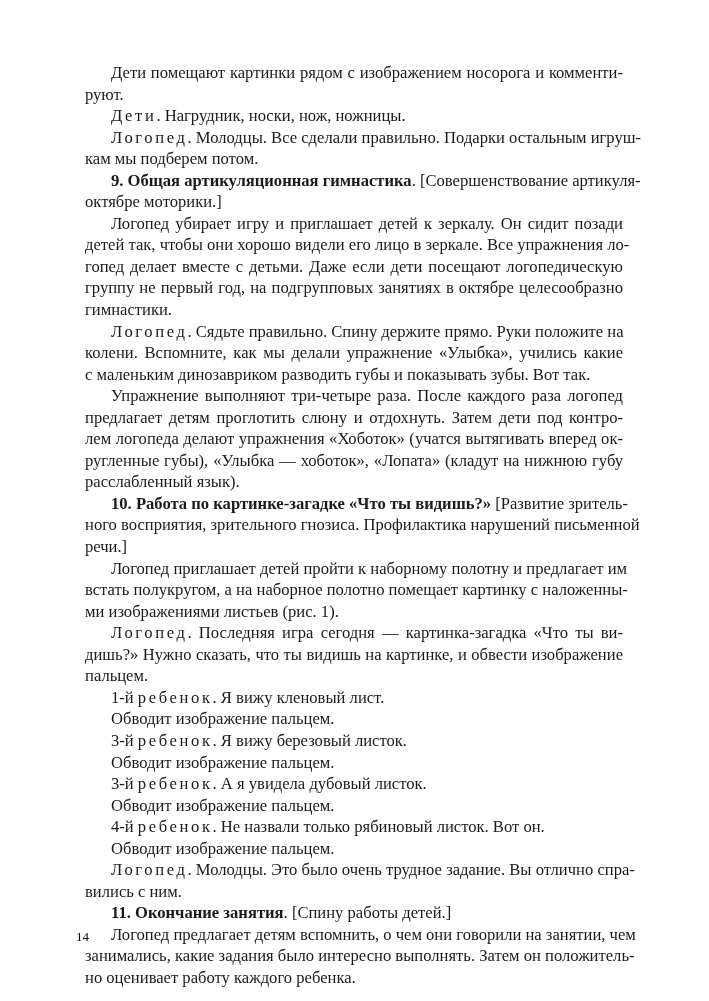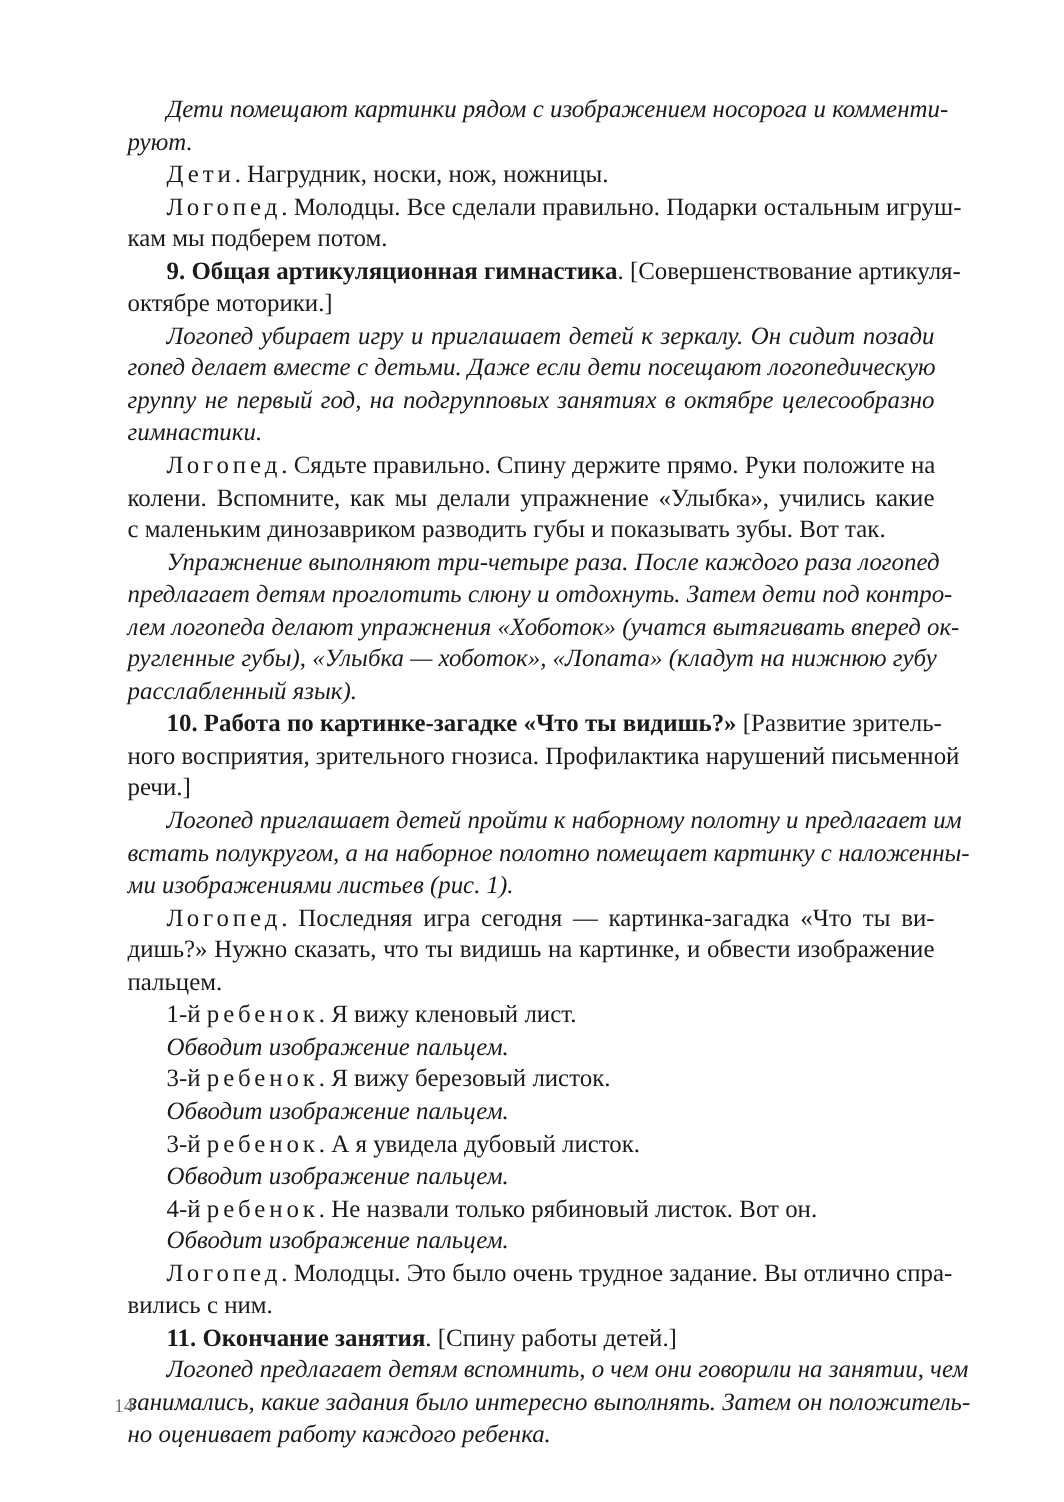--- a/index.html
+++ b/index.html
@@ -5,26 +5,26 @@
   html, body { margin: 0; padding: 0; background: #ffffff; }
   body { width: 709px; height: 1001px; position: relative; overflow: hidden; }
   .page {
     position: absolute; left: 85px; top: 62px; width: 538px;
     font-family: "Liberation Serif", "DejaVu Serif", serif;
     font-size: 16.6px; line-height: 21.55px; color: #1a1a1a;
   }
   .line { display: block; white-space: nowrap; text-align: justify; text-align-last: justify; }
   .line.last { text-align-last: left; }
   .indent { padding-left: 26px; }
-  .it { font-style: italic; }
+  .it { }
   .b { font-weight: bold; }
   .sp { letter-spacing: 2.6px; }
   .page-number {
     position: absolute; left: 76px; top: 929px;
-    font-family: "Liberation Serif", "DejaVu Serif", serif; font-size: 13px; color: #737373;
+    font-family: "Liberation Serif", "DejaVu Serif", serif; font-size: 13px; color: #000000;
   }
 </style>
 </head>
 <body>
 
 <div class="page" id="page">
     <div class="para">
       <span class="line indent it"><span>Дети помещают картинки рядом с изображением носорога и комменти-</span></span>
       <span class="line last it"><span>руют.</span></span>
     </div>
@@ -34,20 +34,21 @@
     <div class="para">
       <span class="line indent"><span class="sp">Логопед</span>. <span>Молодцы. Все сделали правильно. Подарки остальным игруш-</span></span>
       <span class="line last"><span>кам мы подберем потом.</span></span>
     </div>
     <div class="para">
       <span class="line indent"><span class="b">9. Общая артикуляционная гимнастика</span><span>. [Совершенствование артикуля-</span></span>
       <span class="line last"><span>октябре моторики.]</span></span>
     </div>
     <div class="para">
       <span class="line indent it"><span>Логопед убирает игру и приглашает детей к зеркалу. Он сидит позади</span></span>
+      <span class="line it"><span>детей так, чтобы они хорошо видели его лицо в зеркале. Все упражнения ло-</span></span>
       <span class="line it"><span>гопед делает вместе с детьми. Даже если дети посещают логопедическую</span></span>
       <span class="line it"><span>группу не первый год, на подгрупповых занятиях в октябре целесообразно</span></span>
       <span class="line last it"><span>гимнастики.</span></span>
     </div>
     <div class="para">
       <span class="line indent"><span class="sp">Логопед</span>. <span>Сядьте правильно. Спину держите прямо. Руки положите на</span></span>
       <span class="line"><span>колени. Вспомните, как мы делали упражнение «Улыбка», учились какие</span></span>
       <span class="line last"><span>с маленьким динозавриком разводить губы и показывать зубы. Вот так.</span></span>
     </div>
     <div class="para">

